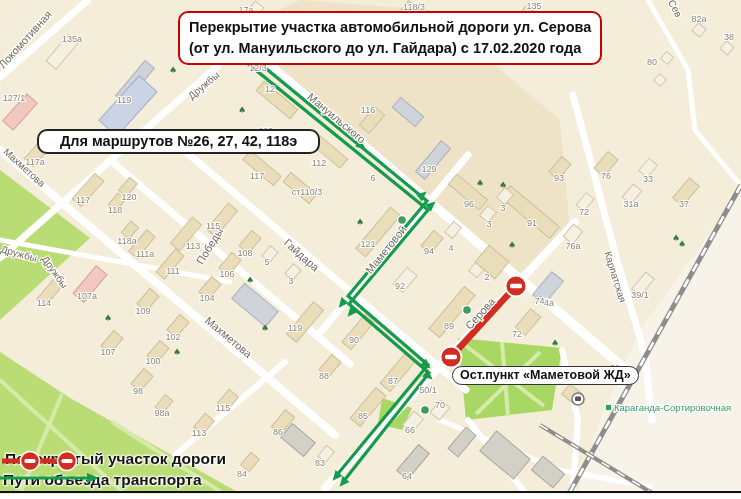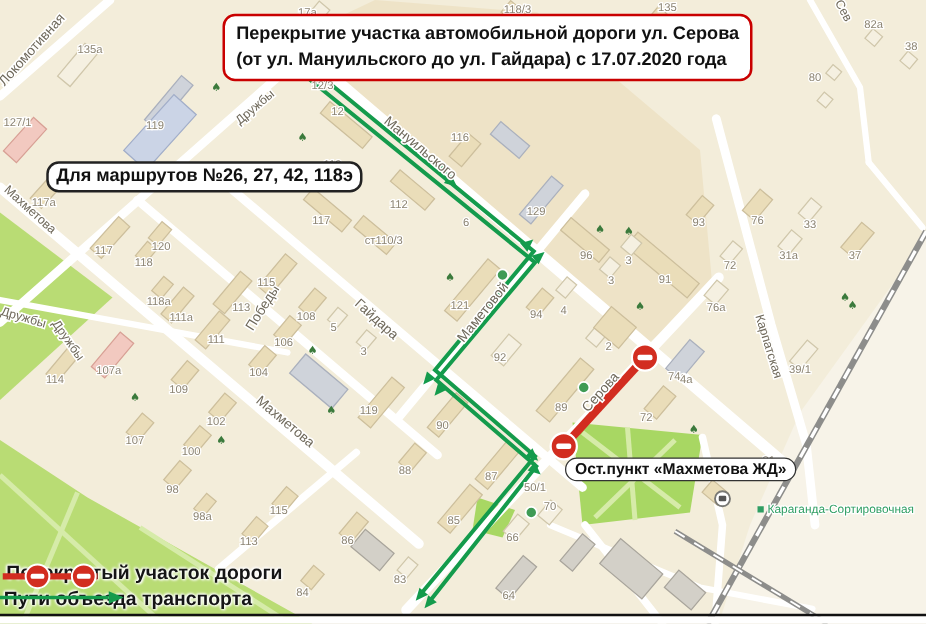--- a/index.html
+++ b/index.html
@@ -5,21 +5,21 @@
   html,body{margin:0;padding:0;background:#e8e8e8;}
   *{box-sizing:border-box;}
   .stage{position:relative;width:741px;height:499px;overflow:hidden;
          font-family:"Liberation Sans",sans-serif;background:#f3edda;}
   svg{position:absolute;left:0;top:0;}
   .overlay{position:absolute;z-index:5;border-radius:10px;}
   .banner{left:178px;top:11px;background:#fff;border:2.5px solid #c90000;
           padding:4px 9px;font-size:14.5px;font-weight:bold;color:#111;
           line-height:1.45;white-space:nowrap;}
   .routes{left:37px;top:129px;background:#fff;border:2px solid #222;
-          padding:2px 6px 3px;font-size:14.5px;font-weight:bold;color:#111;
+          padding:2px 21px 3px;font-size:14.5px;font-weight:bold;color:#111;
           white-space:nowrap;}
   .busstop{left:452px;top:366px;background:#fff;border:1.5px solid #333;
            padding:1px 7px 2px;font-size:12.5px;font-weight:bold;color:#111;
            white-space:nowrap;}
   .legend{left:0;top:447px;width:340px;}
   .legend-row{position:absolute;display:flex;align-items:center;white-space:nowrap;}
   .legend-row.r1{left:2px;top:3px;}
   .legend-row.r2{left:0;top:24px;align-items:center;}
   .legend-row span{font-size:15.5px;font-weight:bold;color:#151515;margin-left:3px;
      text-shadow:0 0 2px #fff,0 0 3px #fff,1px 1px 2px #fff,-1px -1px 2px #fff;}
@@ -279,26 +279,26 @@
       <text x="407" y="479" text-anchor="middle" font-size="9" fill="#8c8472" paint-order="stroke" stroke="#fff" stroke-width="2">64</text>
       <text x="440" y="408" text-anchor="middle" font-size="9" fill="#8c8472" paint-order="stroke" stroke="#fff" stroke-width="2">70</text>
       <text x="428" y="393" text-anchor="middle" font-size="9" fill="#8c8472" paint-order="stroke" stroke="#fff" stroke-width="2">50/1</text>
       <text x="615" y="371" text-anchor="middle" font-size="9" fill="#8c8472" paint-order="stroke" stroke="#fff" stroke-width="2">31</text>
       <rect x="0" y="491" width="741" height="2.2" fill="#111"></rect>
       <rect x="0" y="493.2" width="741" height="5.8" fill="#fff"></rect>
     </svg>
 
   <div class="overlay banner">
     <div>Перекрытие участка автомобильной дороги ул. Серова</div>
-    <div>(от ул. Мануильского до ул. Гайдара) с 17.07.2020 года</div>
+    <div>(от ул. Мануильского до ул. Гайдара) с 17.02.2020 года</div>
   </div>
 
   <div class="overlay routes">Для маршрутов №26, 27, 42, 118э</div>
 
-  <div class="overlay busstop">Ост.пункт «Махметова ЖД»</div>
+  <div class="overlay busstop">Ост.пункт «Маметовой ЖД»</div>
 
   <div class="overlay legend">
     <div class="legend-row r1">
       <svg width="78" height="22">
         <line x1="0" y1="11" x2="76" y2="11" stroke="#d22d20" stroke-width="5"></line>
         <g>
             <circle cx="28" cy="11" r="9.5" fill="#d22d20" stroke="#fff" stroke-width="1.6"></circle>
            <rect x="22.5" y="9" width="11" height="4" rx="1.5" fill="#fff"></rect>
           </g>
         <g>

